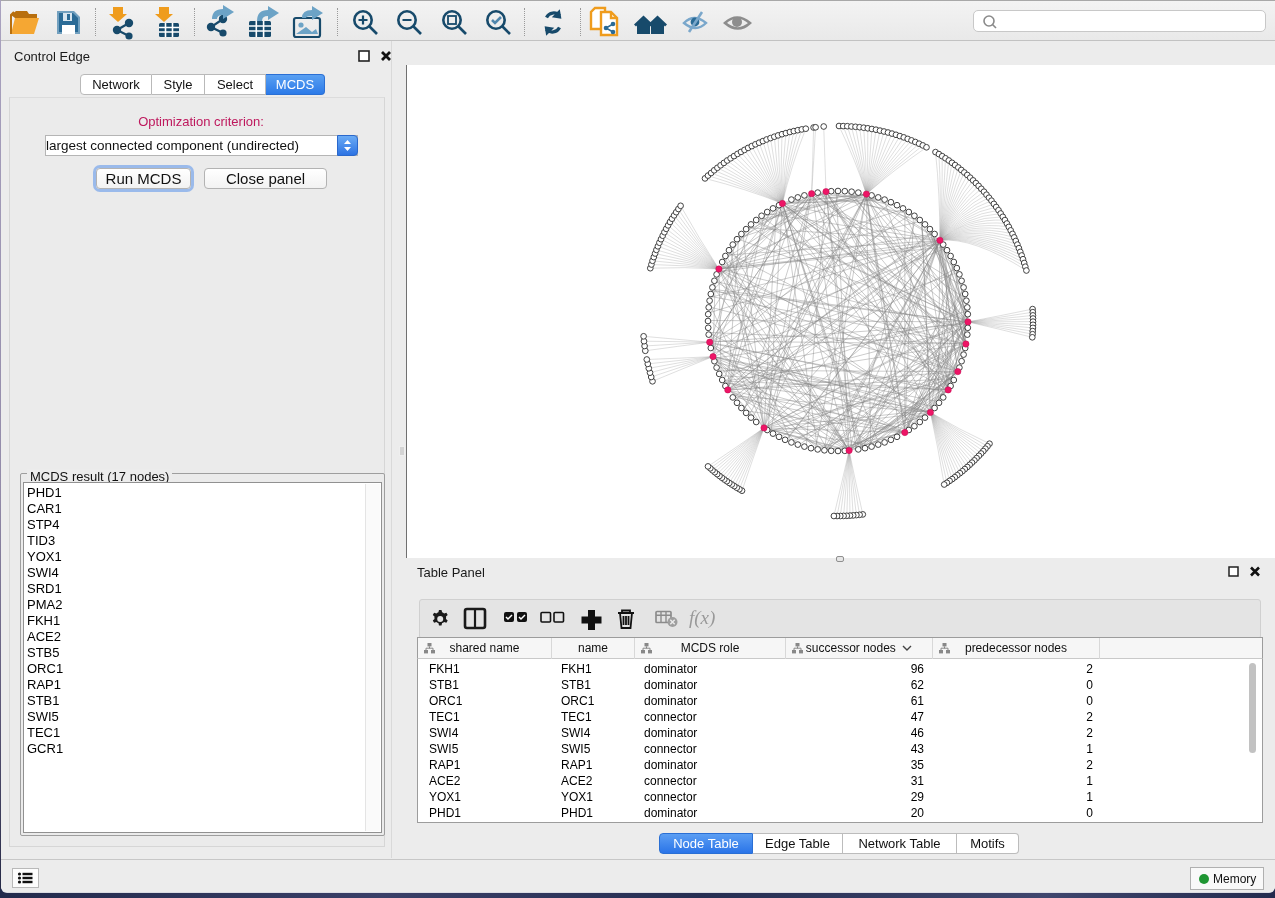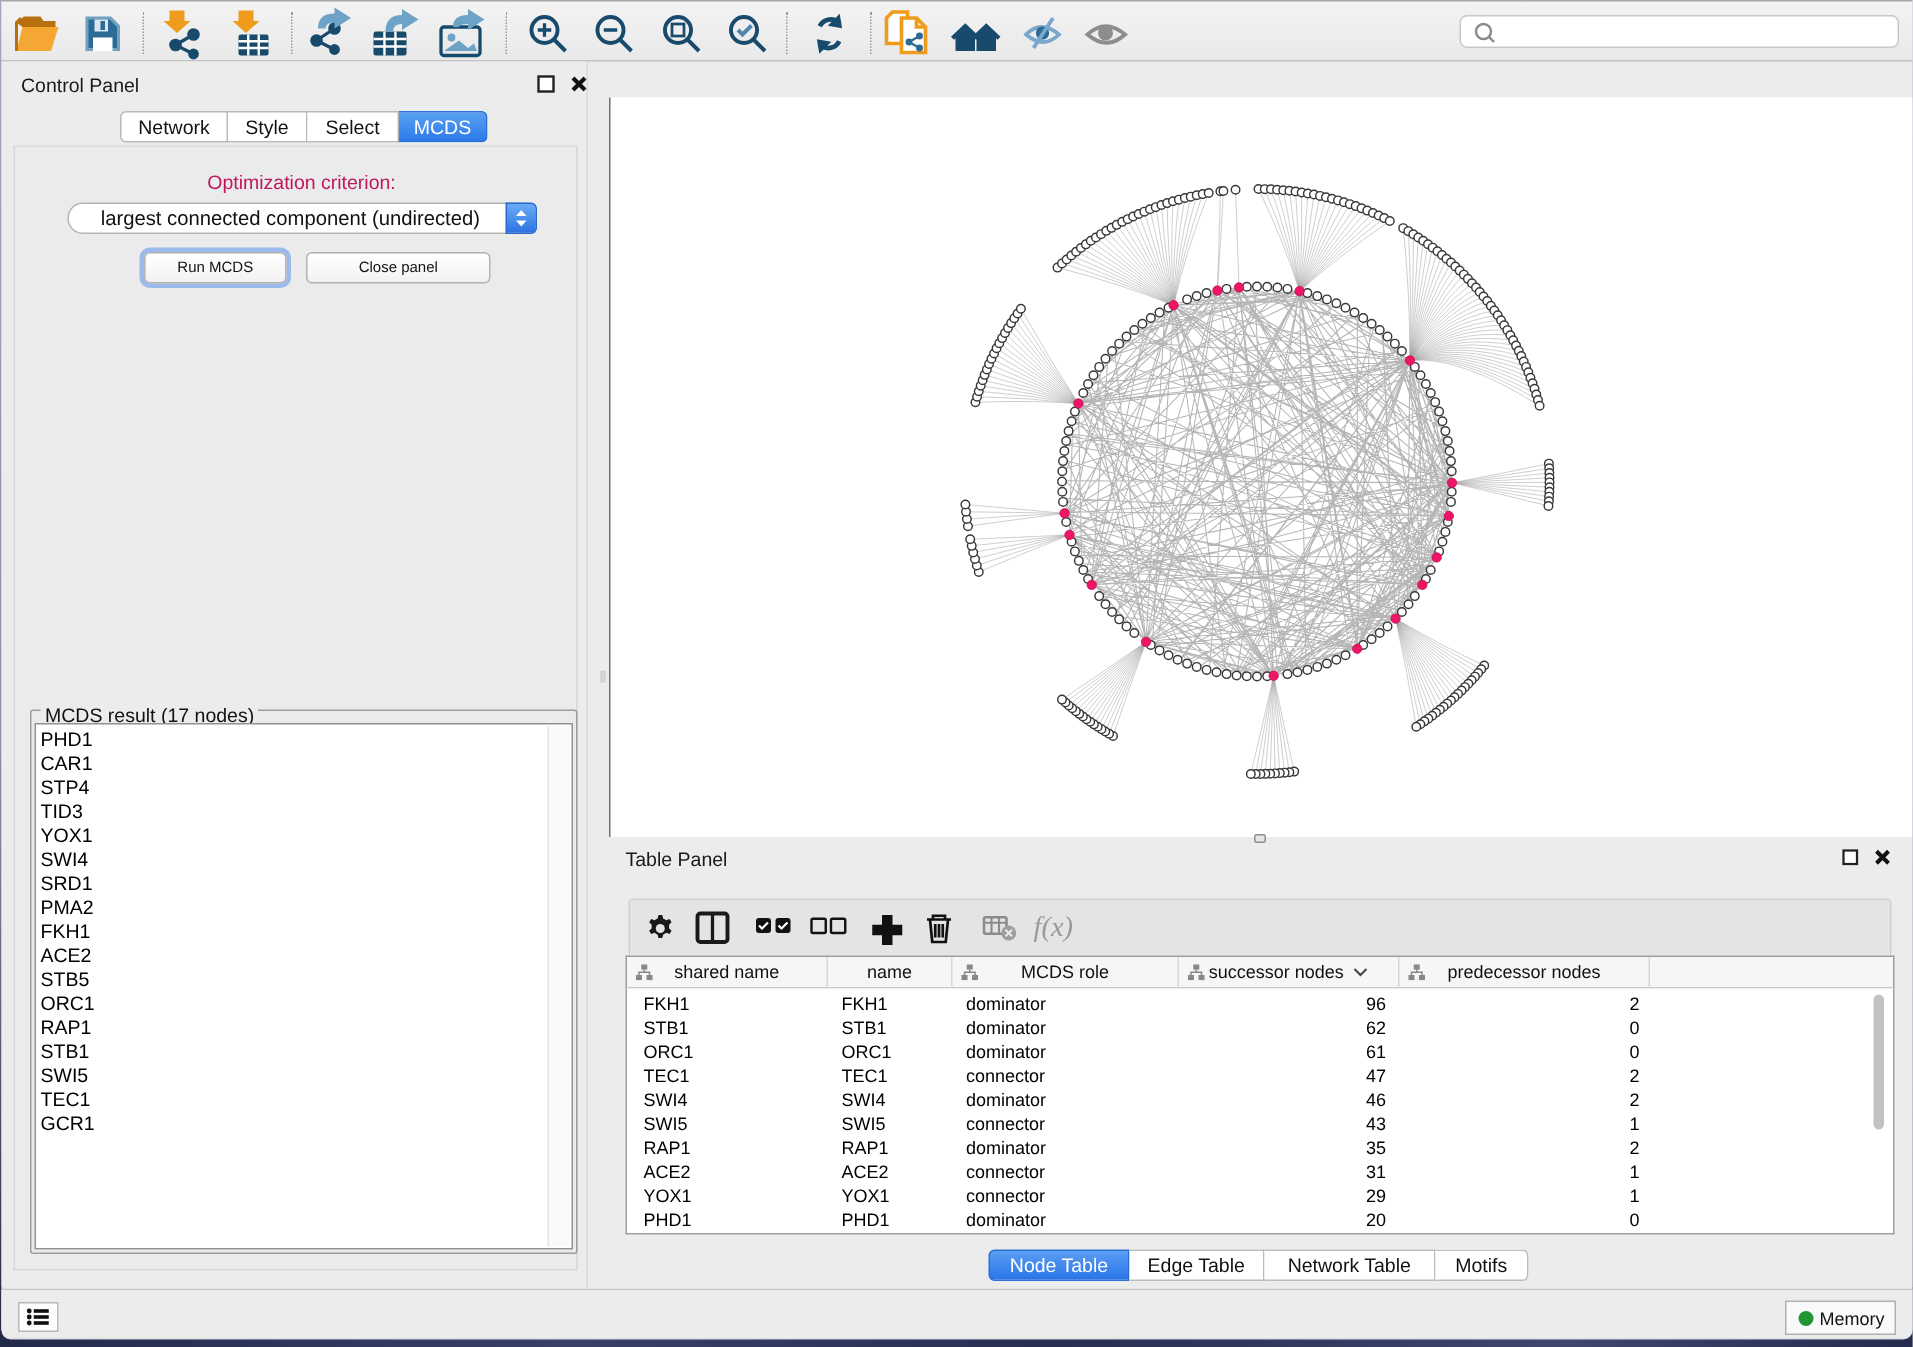--- a/index.html
+++ b/index.html
@@ -10,23 +10,23 @@
 .srch{position:absolute;left:972px;top:9px;width:293px;height:22px;background:#fff;border:1px solid #c8c8c8;border-radius:5px}
 .panelhdr{font-size:13px;color:#1a1a1a}
 .cpanel{position:absolute;left:1px;top:41px;width:391px;bottom:40px;background:#ececec;border-right:1px solid #d9d9d9}
 .tabrow{position:absolute;top:33px;left:79px;height:21px;display:flex;font-size:13px;color:#111}
 .tabrow div{background:#fff;border:1px solid #b9b9b9;border-left:none;line-height:19px;text-align:center}
 .tabrow div:nth-child(1){width:72px}.tabrow div:nth-child(2){width:53px}.tabrow div:nth-child(3){width:61px}.tabrow div:nth-child(4){width:59px}
 .tabrow div:first-child{border-left:1px solid #b9b9b9;border-radius:4px 0 0 4px}
 .tabrow div.sel{background:linear-gradient(180deg,#59a0f2,#2c7ae8);color:#fff;border-color:#2a6fd4;border-radius:0 4px 4px 0}
 .pane{position:absolute;left:8px;top:56px;width:376px;bottom:11px;background:#ebebeb;border:1px solid #d6d6d6;border-top:1px solid #dcdcdc}
 .optlbl{position:absolute;top:73px;left:5px;width:100%;text-align:center;font-size:13px;color:#be185d}
-.combo{position:absolute;left:44px;top:94px;width:313px;height:21px;background:#fff;border:1px solid #b5b5b5;border-radius:10px;font-size:13.5px;color:#111;text-align:right;line-height:19px;padding-right:37px}
+.combo{position:absolute;left:44px;top:94px;width:313px;height:21px;background:#fff;border:1px solid #b5b5b5;border-radius:0;font-size:13.5px;color:#111;text-align:left;line-height:19px;padding-right:37px}
 .combo .cap{position:absolute;right:-1px;top:-1px;width:21px;height:21px;border-radius:0 4px 4px 0;background:linear-gradient(180deg,#6aabf5,#2d73e3);border:1px solid #2a68cc}
-.btn{position:absolute;top:127px;height:21px;background:linear-gradient(180deg,#fff,#f2f2f2);border:1px solid #b3b3b3;border-radius:4px;font-size:10px;color:#111;text-align:center;line-height:19px}
+.btn{position:absolute;top:127px;height:21px;background:linear-gradient(180deg,#fff,#f2f2f2);border:1px solid #b3b3b3;border-radius:4px;font-size:15px;color:#111;text-align:center;line-height:19px}
 .grp{position:absolute;left:19px;top:430px;width:365px;height:365px}
 .grpbox{position:absolute;left:0;top:2px;right:0;bottom:0;border:1px solid #9e9e9e;border-radius:2px}
 .grplbl{position:absolute;left:7px;top:-2px;background:#ececec;padding:0 3px;font-size:13px;color:#111}
 .lst{position:absolute;left:3px;top:11px;right:3px;bottom:3px;background:#fff;border:1px solid #919191;font-size:13px;color:#000;padding:2px 0 0 3px;line-height:16px}
 .lst .sbt{position:absolute;top:1px;right:1px;width:15px;bottom:1px;background:#fafafa;border-left:1px solid #e4e4e4}
 .netwin{position:absolute;left:405px;top:41px;right:0;height:517px}
 .ntitle{position:absolute;left:1px;top:3px;right:0;height:20px;background:linear-gradient(180deg,#f2f2f2,#d6d6d6);border-top:1px solid #cfcfcf;border-bottom:1px solid #9f9f9f;border-left:1px solid #8f8f8f}
 .ncanvas{position:absolute;left:1px;top:24px;right:0;bottom:0;background:#fff;border-left:1px solid #707070}
 .tlight{position:absolute;top:4px;width:11px;height:11px;border-radius:50%}
 .tpanel{position:absolute;left:405px;top:558px;right:0;height:300px;background:#ececec}
@@ -145,21 +145,21 @@
     <div class="tsep" style="left:523px"></div>
 <div class="tsep" style="left:579px"></div>
 <div class="srch">
       <svg width="18" height="18" style="position:absolute;left:7px;top:2px">
         <circle cx="8" cy="8" r="5" fill="none" stroke="#8a8a8a" stroke-width="1.6"></circle>
         <path d="M11.5 11.5 L15 15" stroke="#8a8a8a" stroke-width="1.6"></path>
       </svg>
     </div>
 </div>
 <div class="cpanel">
-<div class="panelhdr abs" style="left:13px;top:8px">Control Panel</div>
+<div class="panelhdr abs" style="left:13px;top:8px">Control Edge</div>
 <svg width="40" height="14" style="position:absolute;left:356px;top:9px">
       <rect x="2" y="1" width="10" height="10" fill="#fff" stroke="#222" stroke-width="1.6"></rect>
       <path d="M25 2 L33 10 M33 2 L25 10" stroke="#111" stroke-width="2.8"></path>
     </svg>
 <div class="tabrow">
       <div>Network</div>
       <div>Style</div>
       <div>Select</div>
       <div class="sel">MCDS</div>
     </div>

